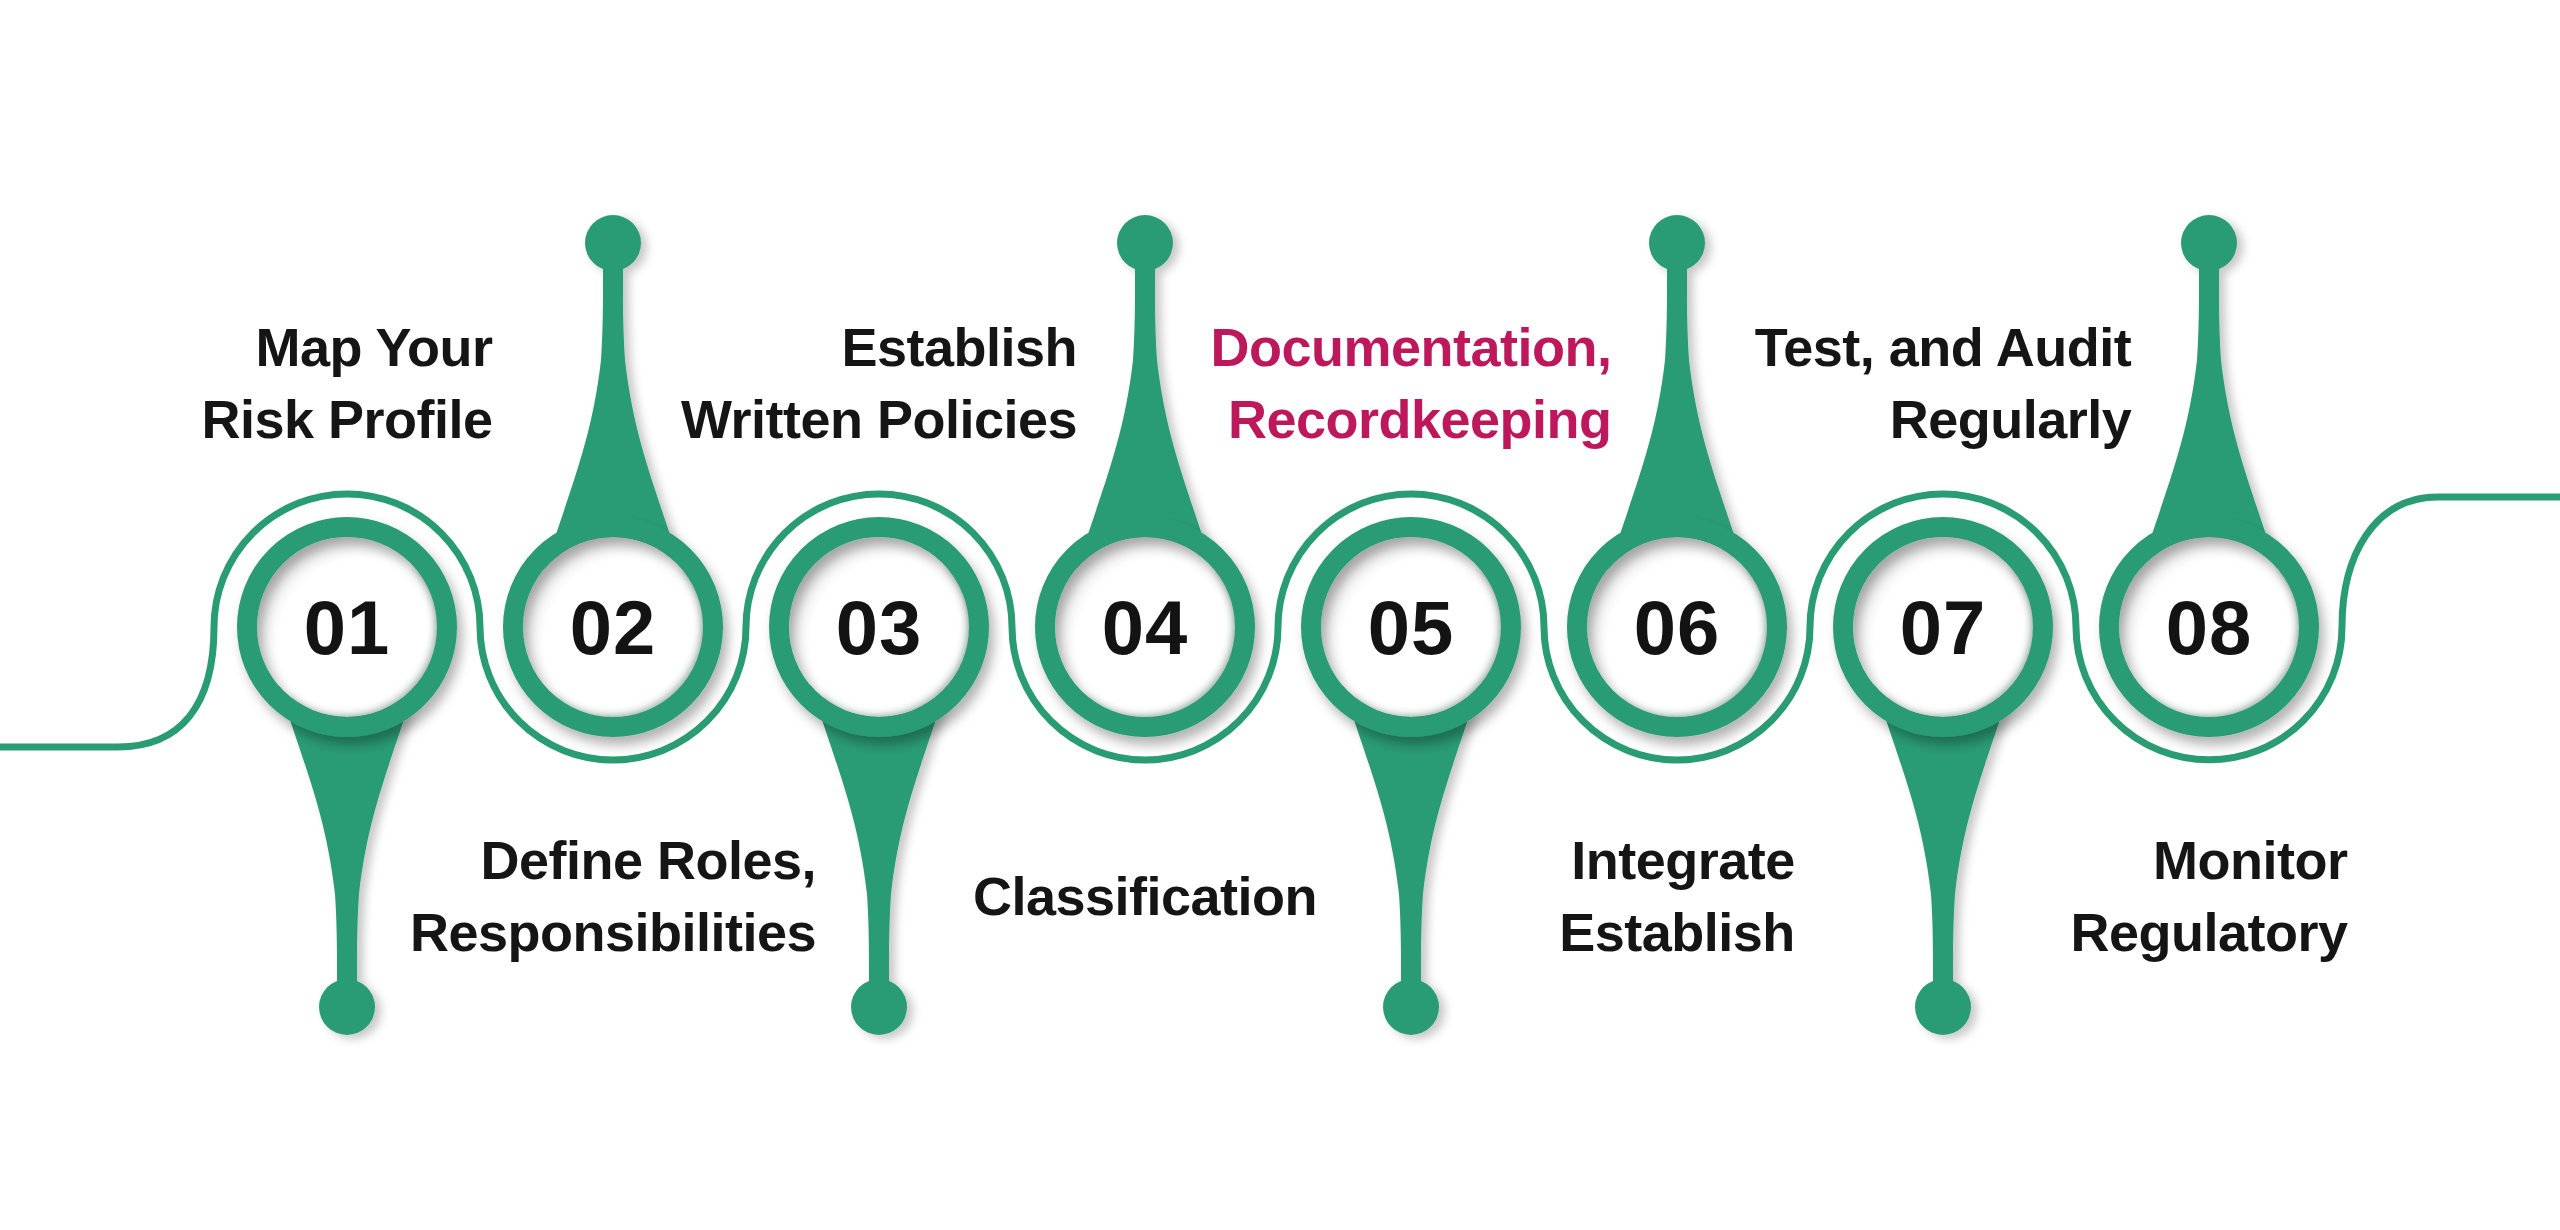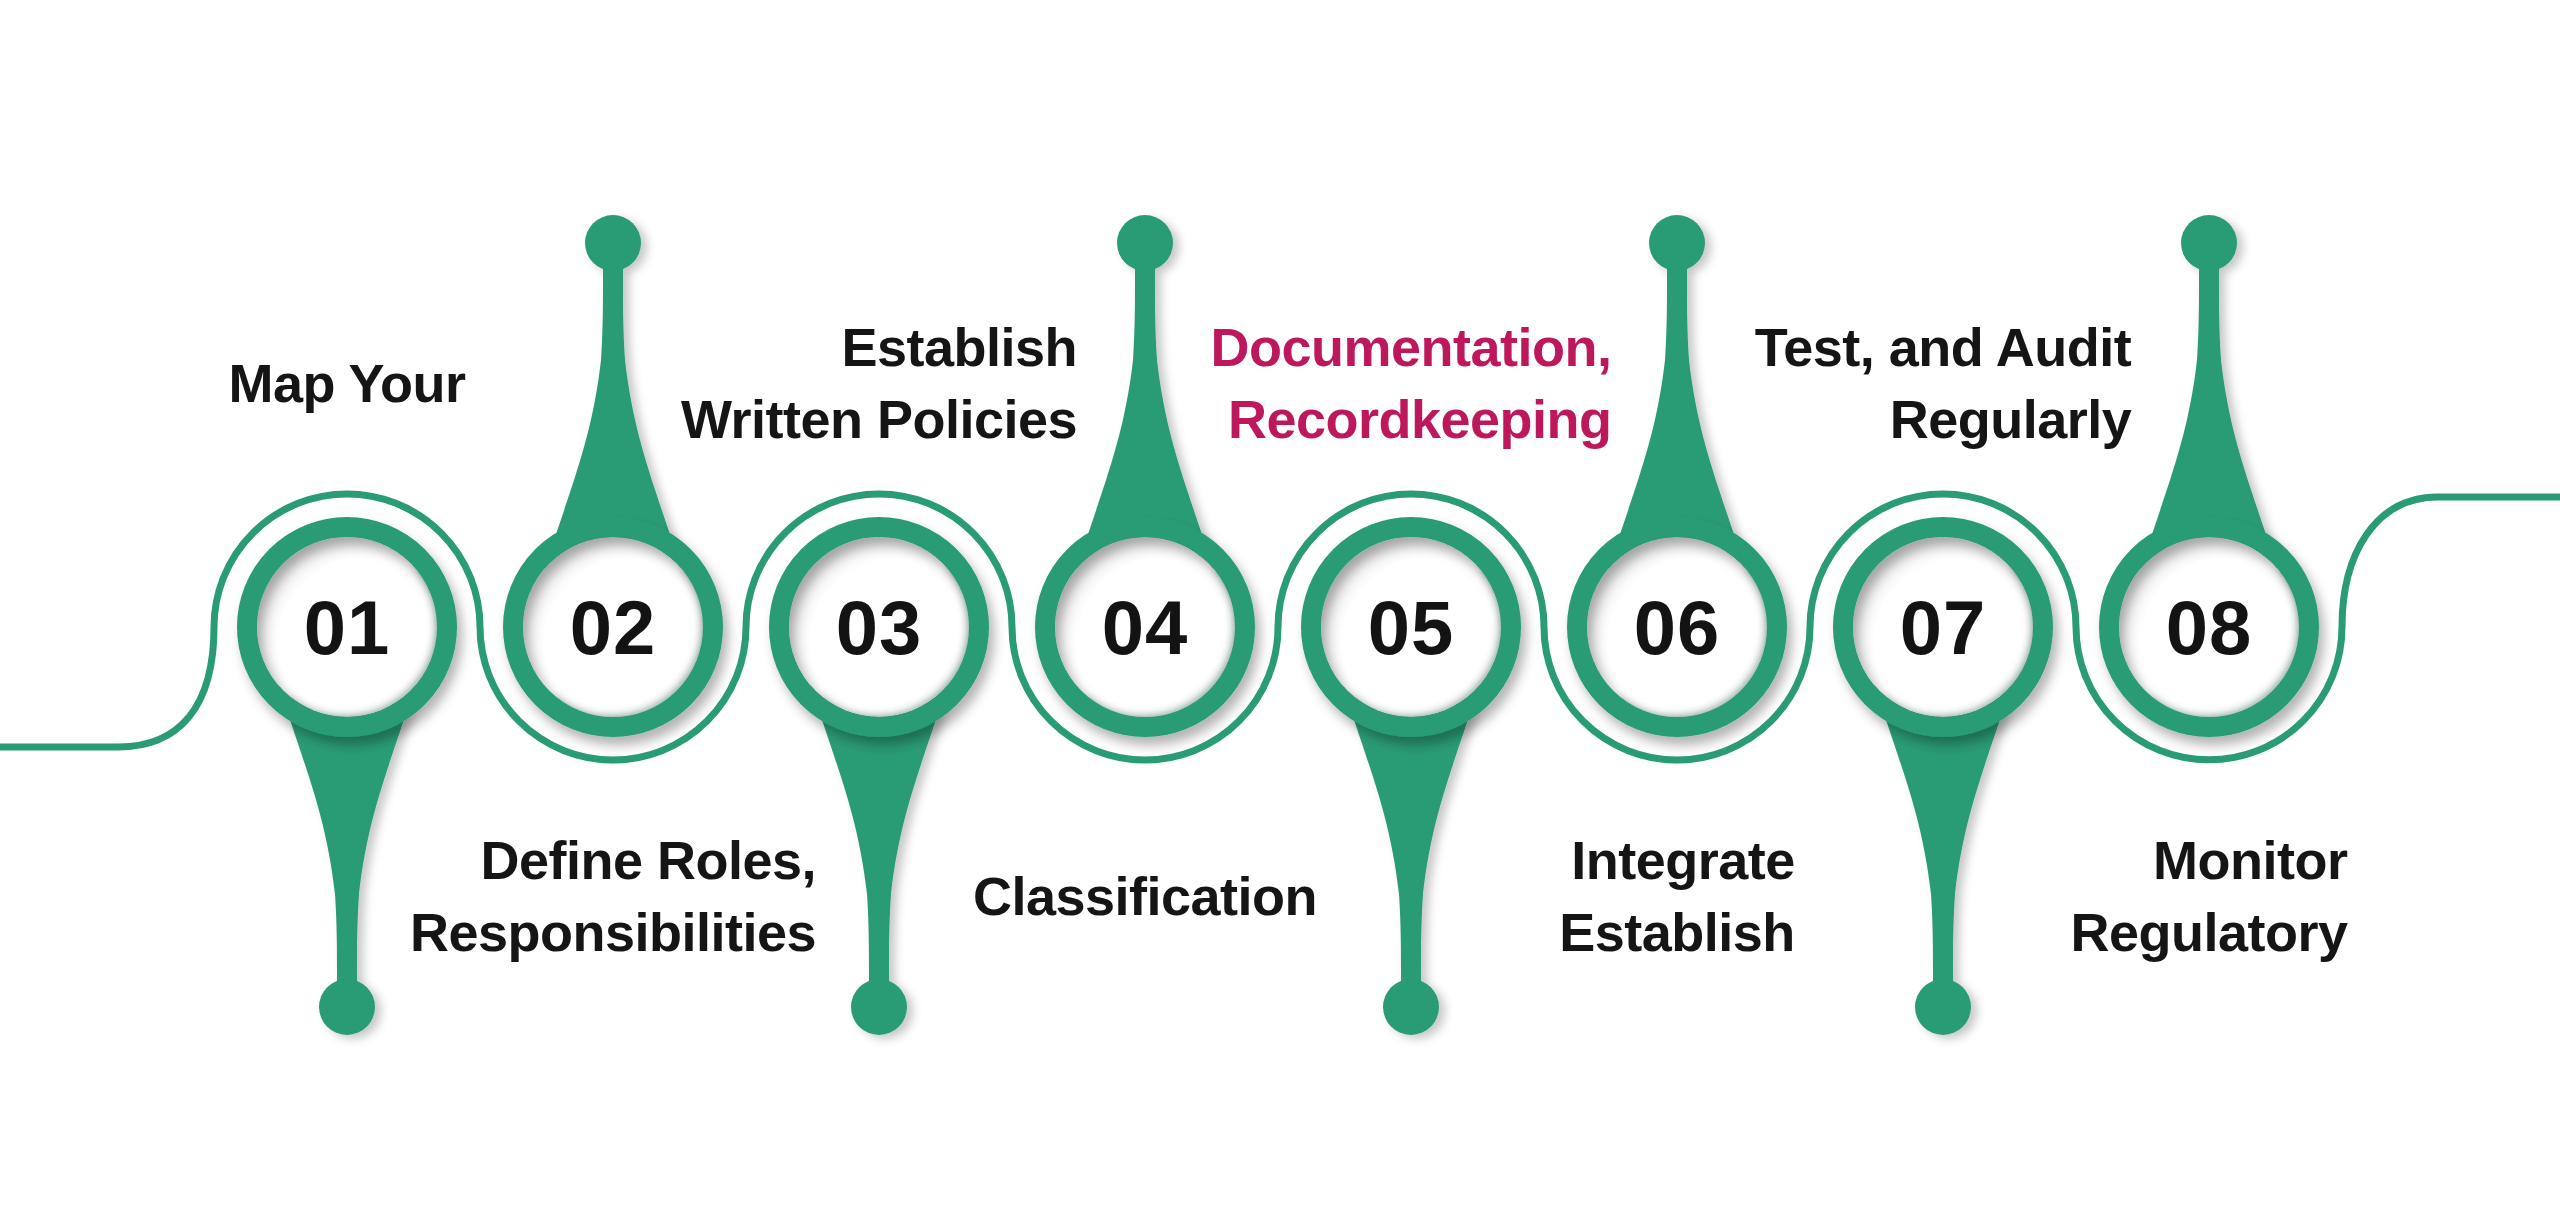--- a/index.html
+++ b/index.html
@@ -140,20 +140,21 @@
           <circle cx="2209" cy="627" r="90" fill="url(#innerShade)"></circle>
           <path d="M 2283 565 A 97 97 0 0 1 2147 701" fill="none" stroke="rgba(16,60,44,0.5)" stroke-width="9" filter="url(#blur4)"></path>
           <circle cx="2209" cy="627" r="100" fill="none" stroke="#2A9C74" stroke-width="20" filter="url(#ringShadow)"></circle>
           <text x="2209" y="654" text-anchor="middle" font-family="&quot;Liberation Sans&quot;, sans-serif" font-weight="bold" font-size="76" fill="#131313" letter-spacing="1">08</text>
         </g>
       </g>
   </svg>
   <div id="labels-layer">
       <div class="step-label" style="left: 347px; top: 383px; color: rgb(21, 21, 21);">
         <span class="label-line">Map Your</span>
+        <span class="label-line">Risk Profile</span>
       </div>
       <div class="step-label" style="left: 613px; top: 896px; color: rgb(21, 21, 21);">
         <span class="label-line">Define Roles,</span>
         <span class="label-line">Responsibilities</span>
       </div>
       <div class="step-label" style="left: 879px; top: 383px; color: rgb(21, 21, 21);">
         <span class="label-line">Establish</span>
         <span class="label-line">Written Policies</span>
       </div>
       <div class="step-label" style="left: 1145px; top: 896px; color: rgb(21, 21, 21);">

